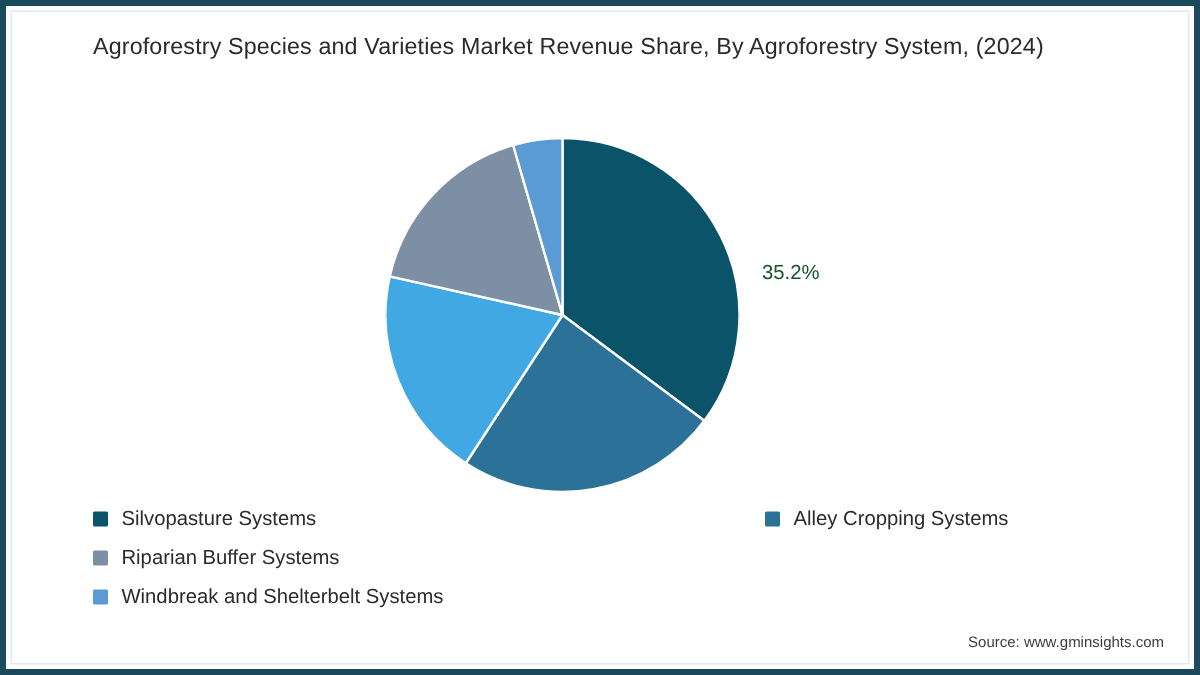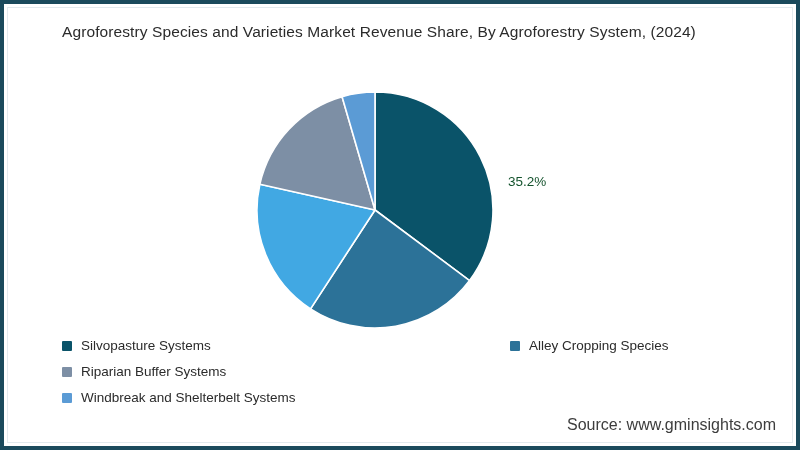--- a/index.html
+++ b/index.html
@@ -100,21 +100,21 @@
     font-size: 13.5px;
     color: #2b2b2b;
     white-space: nowrap;
     line-height: 15px;
   }
 
   .source {
     position: absolute;
     right: 24px;
     bottom: 16px;
-    font-size: 16px;
+    font-size: 10px;
     color: #3d3d3d;
     white-space: nowrap;
   }
 </style>
 </head>
 <body>
 
 <div class="screenshot">
 
   <div class="frame-outer"></div>
@@ -137,21 +137,21 @@
   <div class="slice-label">35.2%</div>
 
   <div class="legend">
     <div class="legend-row">
       <div class="legend-col">
         <span class="legend-swatch" style="background: rgb(10, 83, 105);"></span>
         <span class="legend-text">Silvopasture Systems</span>
       </div>
       <div class="legend-col right">
         <span class="legend-swatch" style="background: rgb(44, 114, 152);"></span>
-        <span class="legend-text">Alley Cropping Species</span>
+        <span class="legend-text">Alley Cropping Systems</span>
       </div>
     </div>
     <div class="legend-row">
       <div class="legend-col right">
         <span class="legend-swatch" style="background: rgb(125, 143, 165);"></span>
         <span class="legend-text">Riparian Buffer Systems</span>
       </div>
     </div>
     <div class="legend-row">
       <div class="legend-col">

